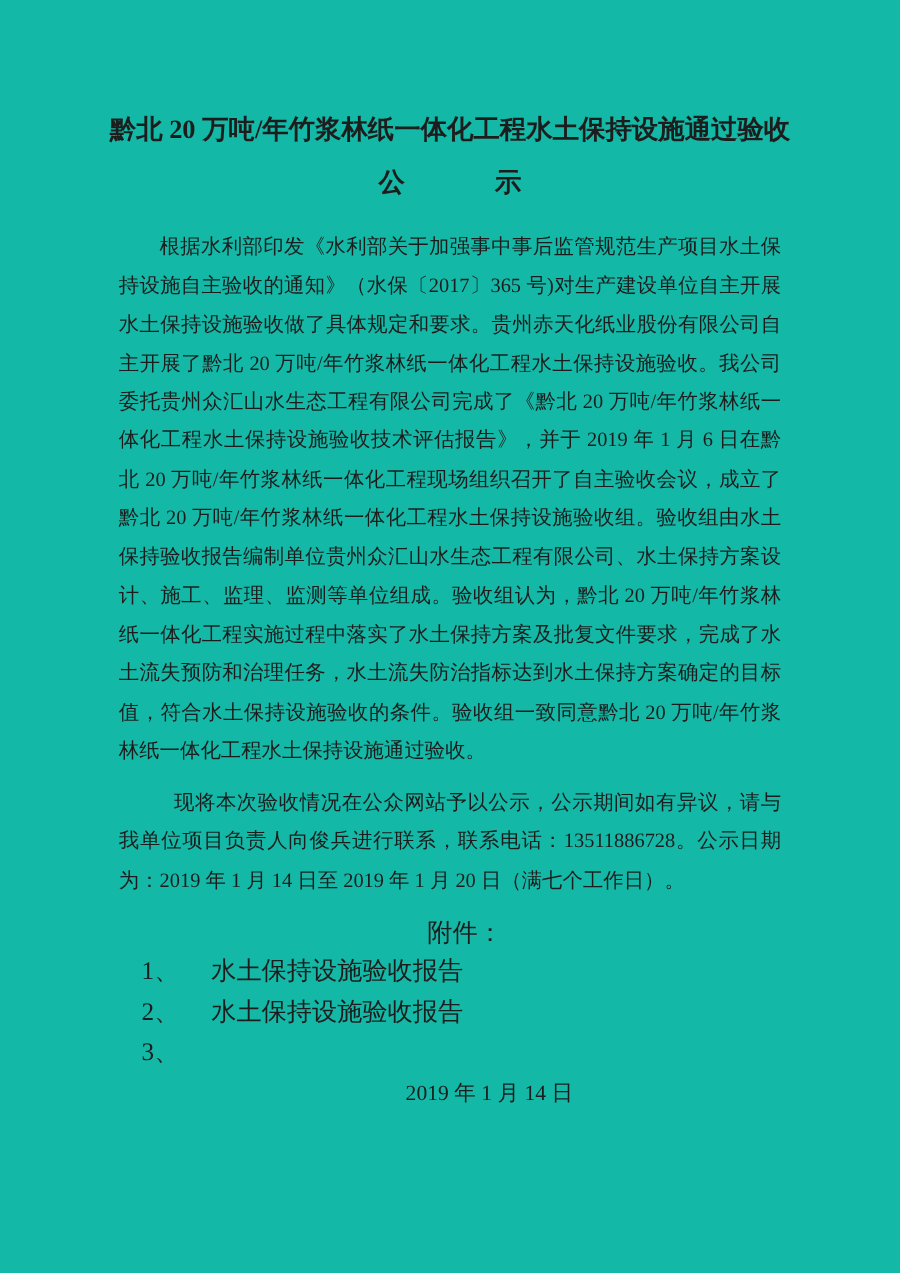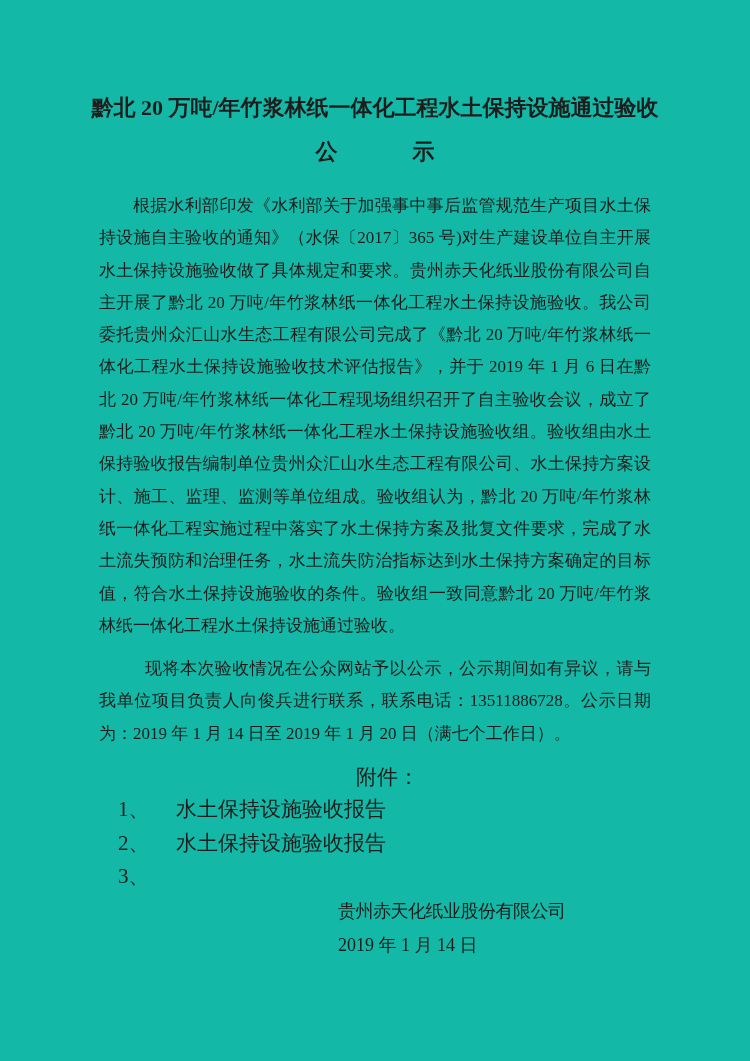--- a/index.html
+++ b/index.html
@@ -107,18 +107,17 @@
     <div class="attach-item">
       <span class="attach-num">2、</span>
       <span>水土保持设施验收报告</span>
     </div>
 
     <div class="attach-item">
       <span class="attach-num">3、</span>
     </div>
 
     <div class="signature">
-      <div class="company-line">贵州赤天化纸业股份有限公司</div>
       <div class="date-line">2019 年 1 月 14 日</div>
     </div>
 
   </div>
 </div>
 
 </body></html>

